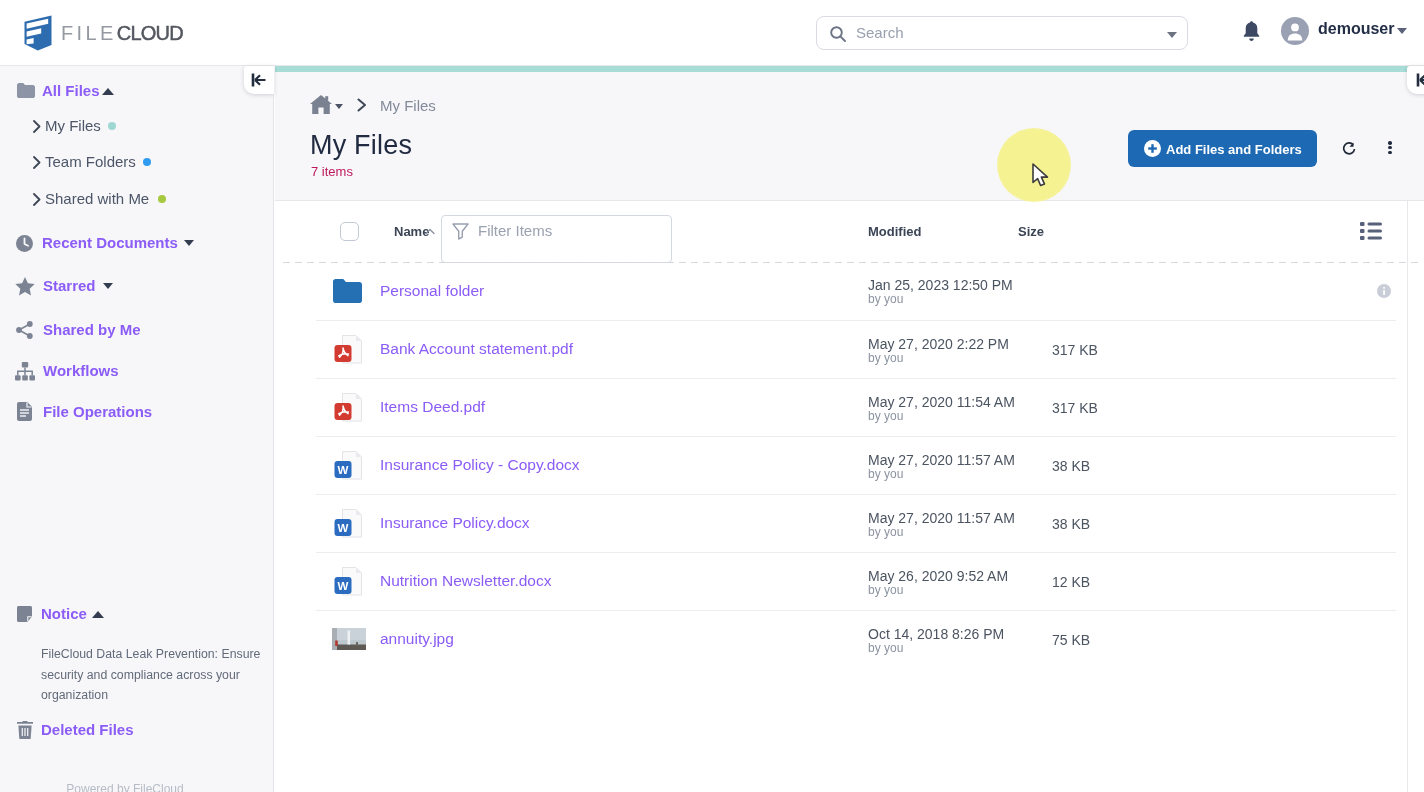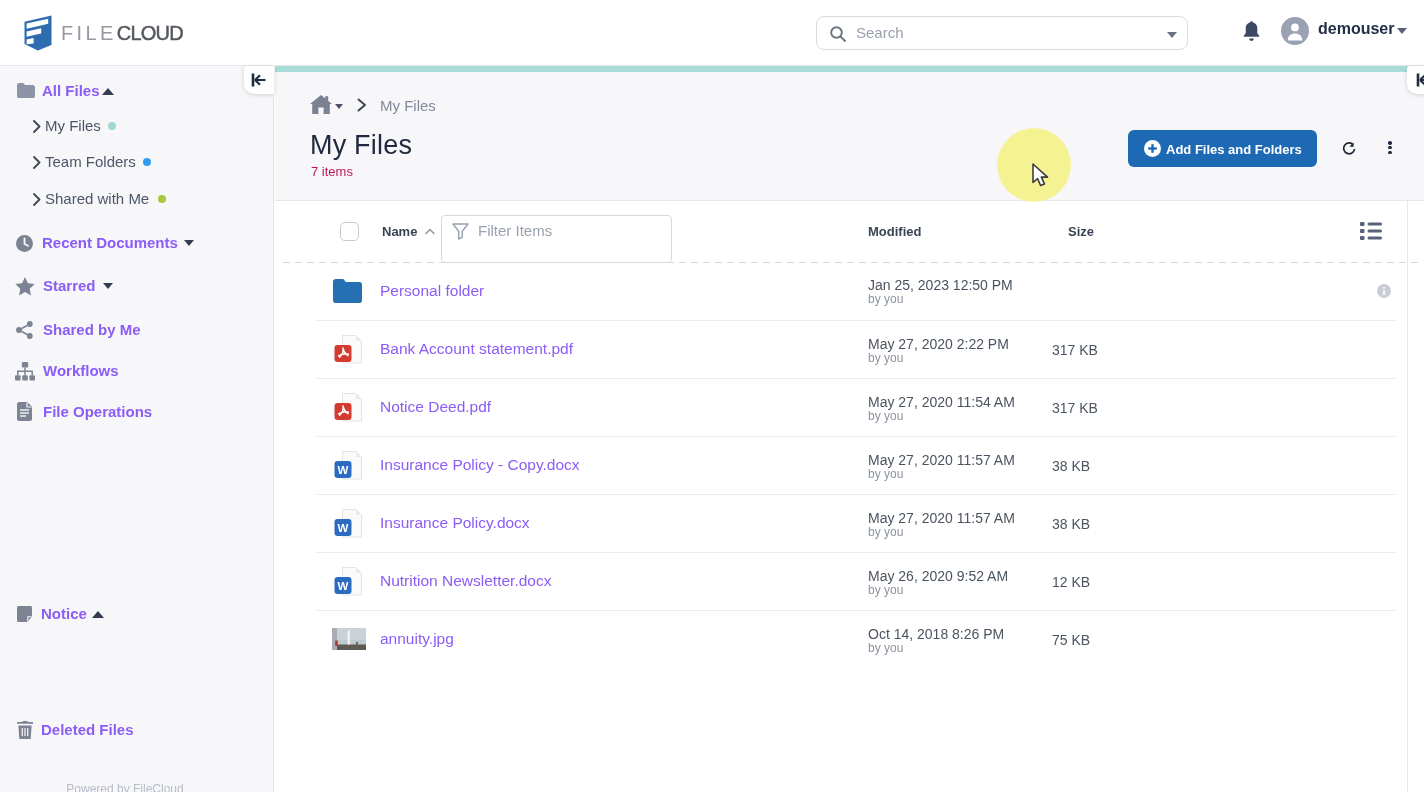--- a/index.html
+++ b/index.html
@@ -149,20 +149,21 @@
   </svg>
   <div class="side-item b" style="left:43px; top:337px;">File Operations</div>
 
   <svg class="abs" style="left:17px; top:540px;" width="15" height="16" viewBox="0 0 15 16">
     <path d="M0 1.5 C0 0.7 0.7 0 1.5 0 L13.5 0 C14.3 0 15 0.7 15 1.5 L15 10.5 L10.5 16 L1.5 16 C0.7 16 0 15.3 0 14.5 Z" fill="#7c8494"></path>
     <path d="M10.8 15.5 L10.8 10.8 L14.7 10.8" fill="none" stroke="#f7f7f9" stroke-width="1.1"></path>
   </svg>
   <div class="side-item b" style="left:41px; top:539px;">Notice</div>
   <div class="caret-up abs" style="left:92px; top:545px;"></div>
 
+  <div id="notice-text">FileCloud Data Leak Prevention: Ensure<br>security and compliance across your<br>organization</div>
 
   <svg class="abs" style="left:17px; top:655px;" width="16" height="18" viewBox="0 0 16 18">
     <path d="M5.5 1 L5.5 0 L10.5 0 L10.5 1 L16 1 L16 2.8 L0 2.8 L0 1 Z" fill="#7c8494"></path>
     <path d="M1.4 4.4 L14.6 4.4 L13.7 18 L2.3 18 Z" fill="#7c8494"></path>
     <line x1="5.3" y1="7" x2="5.3" y2="15" stroke="#f7f7f9" stroke-width="1.2"></line>
     <line x1="8" y1="7" x2="8" y2="15" stroke="#f7f7f9" stroke-width="1.2"></line>
     <line x1="10.7" y1="7" x2="10.7" y2="15" stroke="#f7f7f9" stroke-width="1.2"></line>
   </svg>
   <div class="side-item b" style="left:41px; top:655px;">Deleted Files</div>
 
@@ -213,32 +214,32 @@
   <path d="M11.2 2.8 A5.4 5.4 0 1 0 12.5 7" fill="none" stroke="#1f2837" stroke-width="1.7"></path>
   <path d="M11.5 0.5 L11.5 4.7 L7.5 4.7 Z" fill="#1f2837"></path>
 </svg>
 <div id="kebab">
     <div></div>
     <div></div>
     <div></div>
   </div>
 
 <div class="chkbox"></div>
-<div class="col-label" style="left:382px; top:224px;">Name</div>
+<div class="col-label" style="left:394px; top:224px;">Name</div>
 <svg class="abs" style="left:425px; top:228px;" width="10" height="7" viewBox="0 0 10 7">
     <path d="M1 5.5 L5 1.5 L9 5.5" fill="none" stroke="#8b93a0" stroke-width="1.4" stroke-linecap="round" stroke-linejoin="round"></path>
   </svg>
 <div id="filter">
   <svg class="abs" style="left:10px; top:7px;" width="17" height="17" viewBox="0 0 17 17">
     <path d="M1 1 L16 1 L10.3 8.2 L10.3 14.2 L6.7 16 L6.7 8.2 Z" fill="none" stroke="#98a0b0" stroke-width="1.4" stroke-linejoin="round"></path>
   </svg>
   <div class="ph">Filter Items</div>
 </div>
 <div class="col-label" style="left:868px; top:224px;">Modified</div>
-<div class="col-label" style="left:1068px; top:224px;">Size</div>
+<div class="col-label" style="left:1018px; top:224px;">Size</div>
 <svg class="abs" style="left:1360px; top:222px;" width="22" height="18" viewBox="0 0 22 18">
   <rect x="0" y="0" width="4.5" height="4" rx="1" fill="#57617a"></rect>
   <rect x="7.5" y="0.5" width="14.5" height="3" rx="1.5" fill="#57617a"></rect>
   <rect x="0" y="7" width="4.5" height="4" rx="1" fill="#57617a"></rect>
   <rect x="7.5" y="7.5" width="14.5" height="3" rx="1.5" fill="#57617a"></rect>
   <rect x="0" y="14" width="4.5" height="4" rx="1" fill="#57617a"></rect>
   <rect x="7.5" y="14.5" width="14.5" height="3" rx="1.5" fill="#57617a"></rect>
 </svg>
 <div id="thead-border"></div>
 
@@ -266,21 +267,21 @@
 <div class="fby" style="top:351px;">by you</div>
 <div class="fsize" style="top:342px;">317 KB</div>
 <div class="rowsep" style="top:378px;"></div>
 
 <svg class="abs" style="left:334px; top:393px;" width="29" height="29" viewBox="0 0 29 29">
   <path d="M8.5 0.5 L22 0.5 L27.5 6 L27.5 28 L8.5 28 Z" fill="#fafafb" stroke="#e2e4e8" stroke-width="1"></path>
   <path d="M22 0.5 L22 6 L27.5 6 Z" fill="#e8eaee"></path>
   <rect x="0.5" y="10" width="17" height="17" rx="3" fill="#d43b30"></rect>
   <path d="M9 13 C9.6 15.5 8.3 19.5 5.6 22.3 M9 13 C9.6 16 11.5 19 14 20.6 M4.6 20.9 C7.8 19 11.6 18.4 14.4 19.1" fill="none" stroke="#fff" stroke-width="1.5" stroke-linecap="round"></path>
 </svg>
-<div class="fname" style="top:398px;">Notice Deed.pdf</div>
+<div class="fname" style="top:398px;">Items Deed.pdf</div>
 <div class="fdate" style="top:394px;">May 27, 2020 11:54 AM</div>
 <div class="fby" style="top:409px;">by you</div>
 <div class="fsize" style="top:400px;">317 KB</div>
 <div class="rowsep" style="top:436px;"></div>
 
 <svg class="abs" style="left:334px; top:451px;" width="29" height="29" viewBox="0 0 29 29">
   <path d="M8.5 0.5 L22 0.5 L27.5 6 L27.5 28 L8.5 28 Z" fill="#fafafb" stroke="#e2e4e8" stroke-width="1"></path>
   <path d="M22 0.5 L22 6 L27.5 6 Z" fill="#e8eaee"></path>
   <rect x="0.5" y="10" width="17" height="17" rx="3" fill="#2b6cc0"></rect>
   <text x="9" y="22.7" font-family="Liberation Sans,sans-serif" font-size="11.5" font-weight="bold" fill="#fff" text-anchor="middle">W</text>

